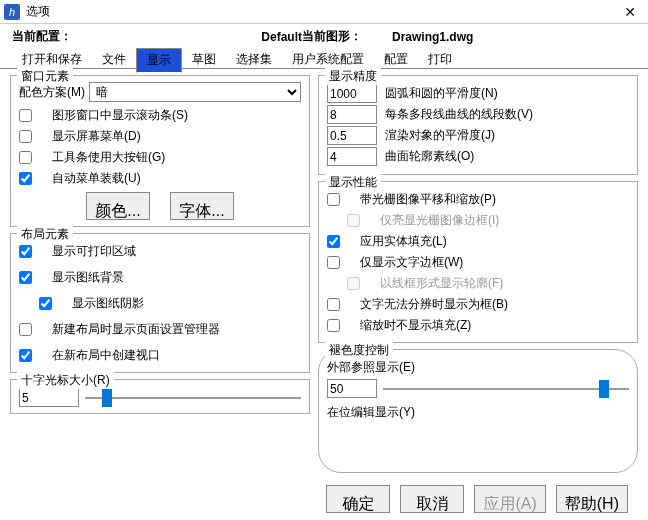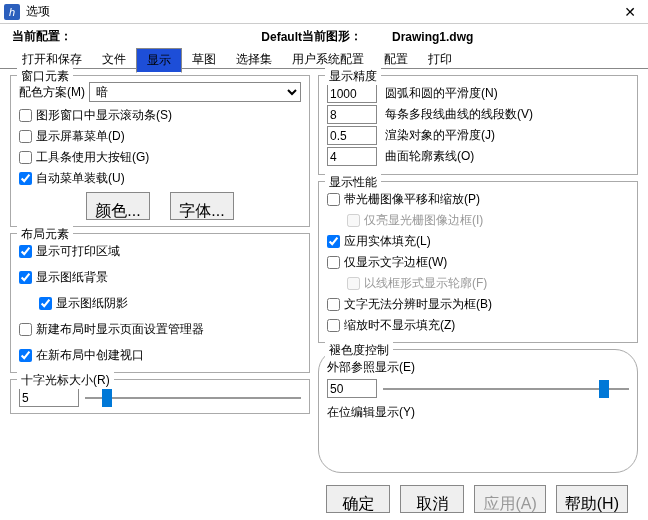--- a/index.html
+++ b/index.html
@@ -99,21 +99,21 @@
     padding: 0 4px;
     font-size: 12px;
   }
   .row {
     display: flex;
     align-items: center;
     min-height: 20px;
     margin: 1px 0;
   }
   .row.indent { padding-left: 20px; }
-  .row label { display: flex; align-items: center; gap: 0; }
+  .row label { display: flex; align-items: center; gap: 16px; }
   .row .disabled { color: #999; }
   input[type=checkbox] {
     width: 13px; height: 13px;
     margin: 0 4px 0 0;
   }
   select, input[type=text] {
     font-family: inherit;
     font-size: 12px;
     border: 1px solid #888;
     background: #fff;

